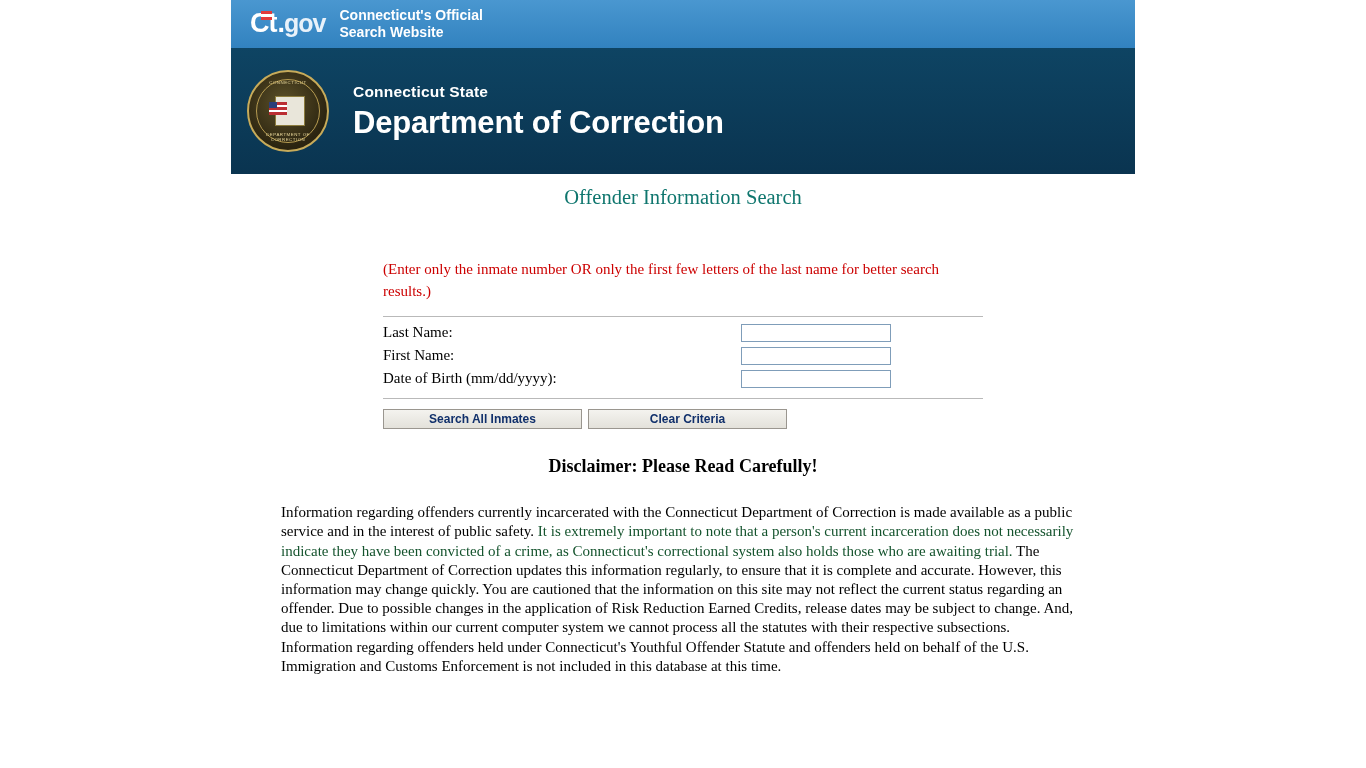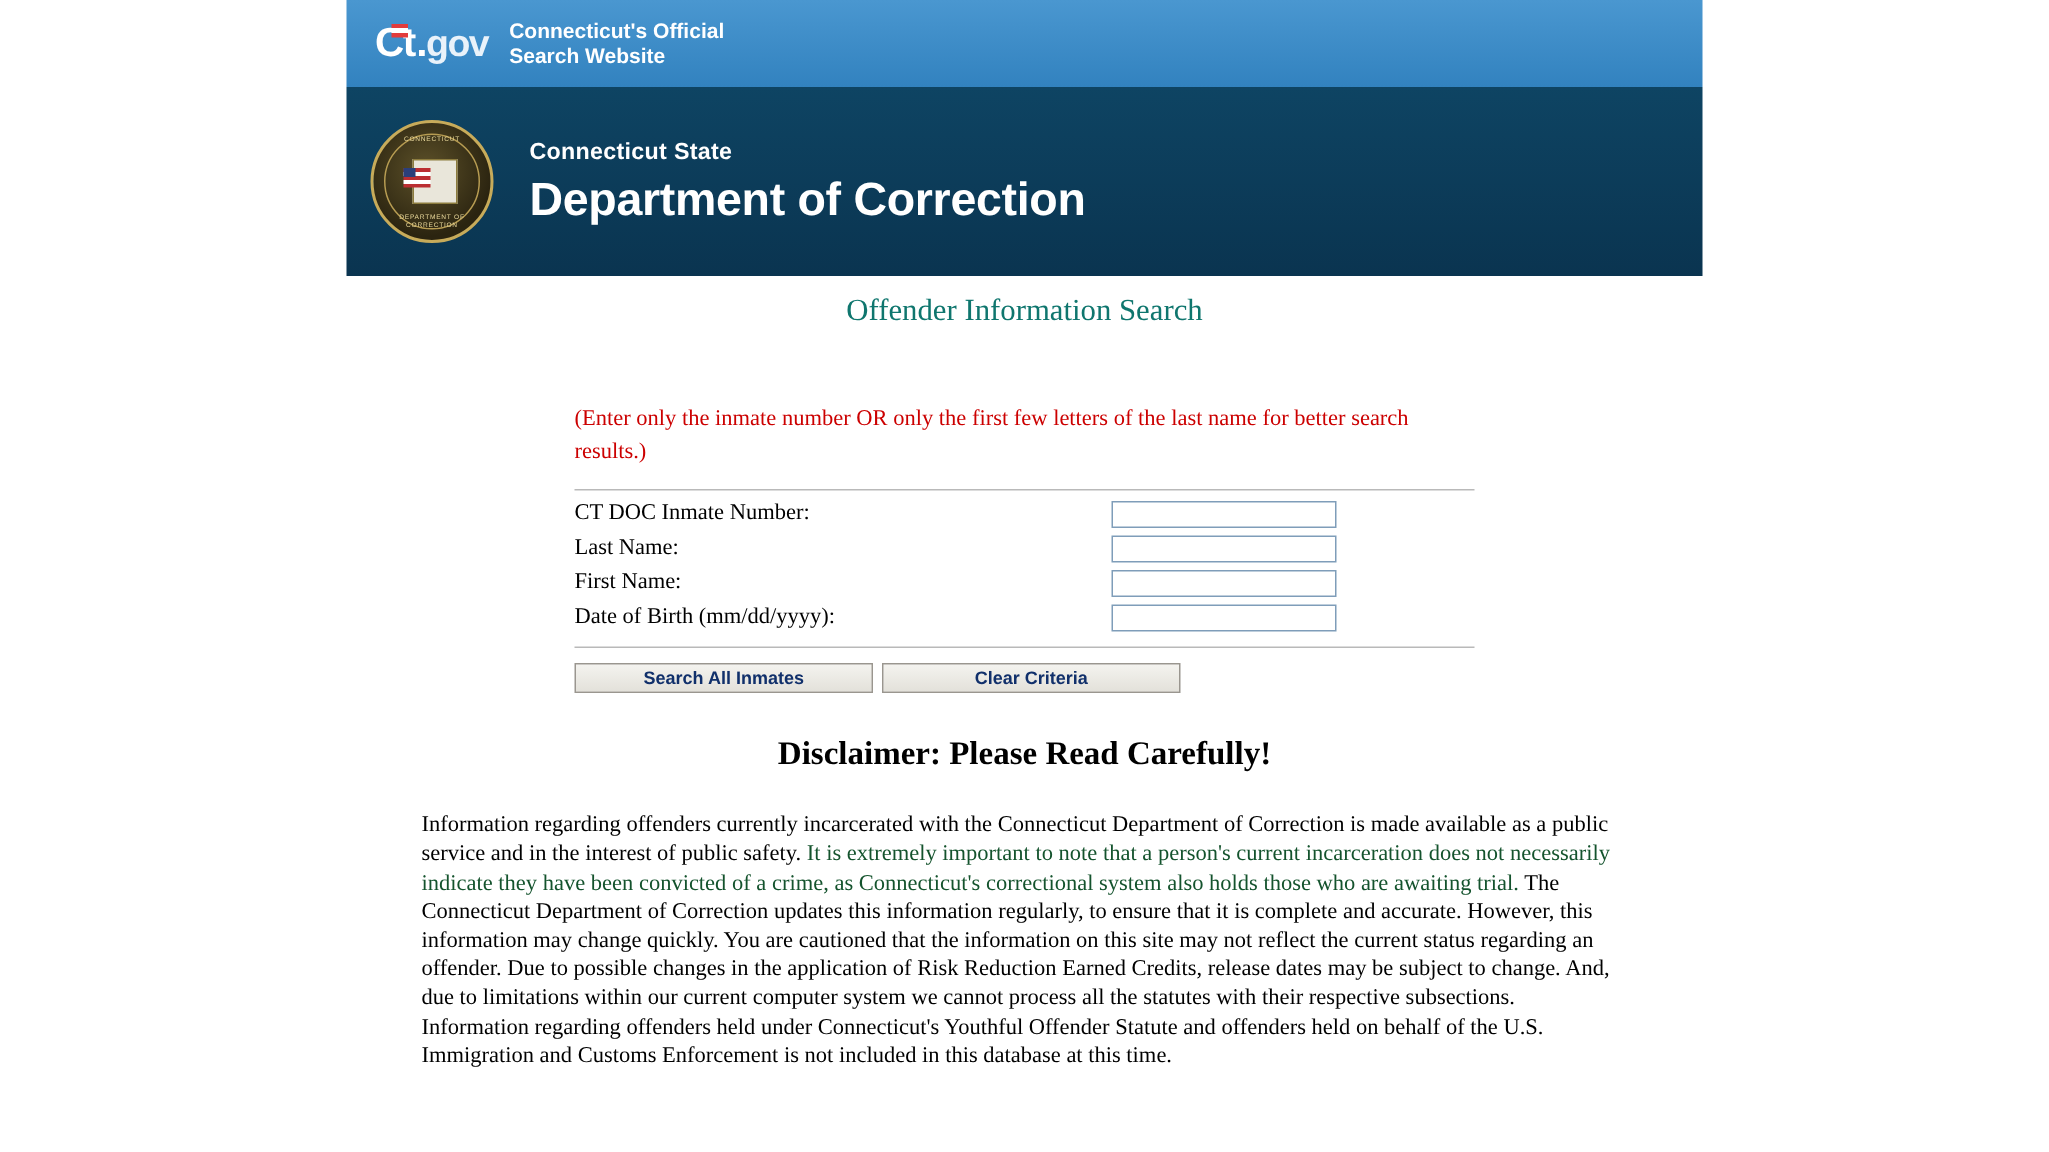--- a/index.html
+++ b/index.html
@@ -19,21 +19,21 @@
   .content-col {
     position: absolute;
     left: 231px;
     top: 0;
     width: 904px;
     background: #fff;
   }
 
   
   .ctgov-bar {
-    height: 58px;
+    height: 48px;
     background: #3d8cc8;
     background: linear-gradient(#4a97d0, #3282bf);
     display: flex;
     align-items: center;
     padding-left: 19px;
     color: #fff;
   }
   .ctgov-logo {
     font-family: "Liberation Sans", sans-serif;
     font-size: 27px;
@@ -227,21 +227,21 @@
     font-size: 15px;
     color: #000;
   }
   .hint-line a {
     color: #1a0dab;
     text-decoration: underline;
   }
 
   .disclaimer-title {
     text-align: center;
-    font-size: 22px;
+    font-size: 18px;
     font-weight: bold;
     margin: 27px 0 0 0;
     color: #000;
   }
 
   .body-text {
     margin: 26px 0 0 50px;
     width: 800px;
     font-size: 15px;
     line-height: 1.28;
@@ -289,26 +289,20 @@
     <div class="form-wrap">
       <div class="instr">
         <br>
         <span class="note">(Enter only the inmate number OR only the first few letters of the last name for better search results.)</span>
       </div>
 
       <hr class="rule">
 
       <table class="crit">
         <tbody>
-          <tr>
-            <td class="label">CT DOC Inmate Number:</td>
-            <td>
-              <input class="txt" type="text" value="" style="">
-            </td>
-          </tr>
           <tr>
             <td class="label">Last Name:</td>
             <td>
               <input class="txt" type="text" value="" style="">
             </td>
           </tr>
           <tr>
             <td class="label">First Name:</td>
             <td>
               <input class="txt" type="text" value="" style="">

